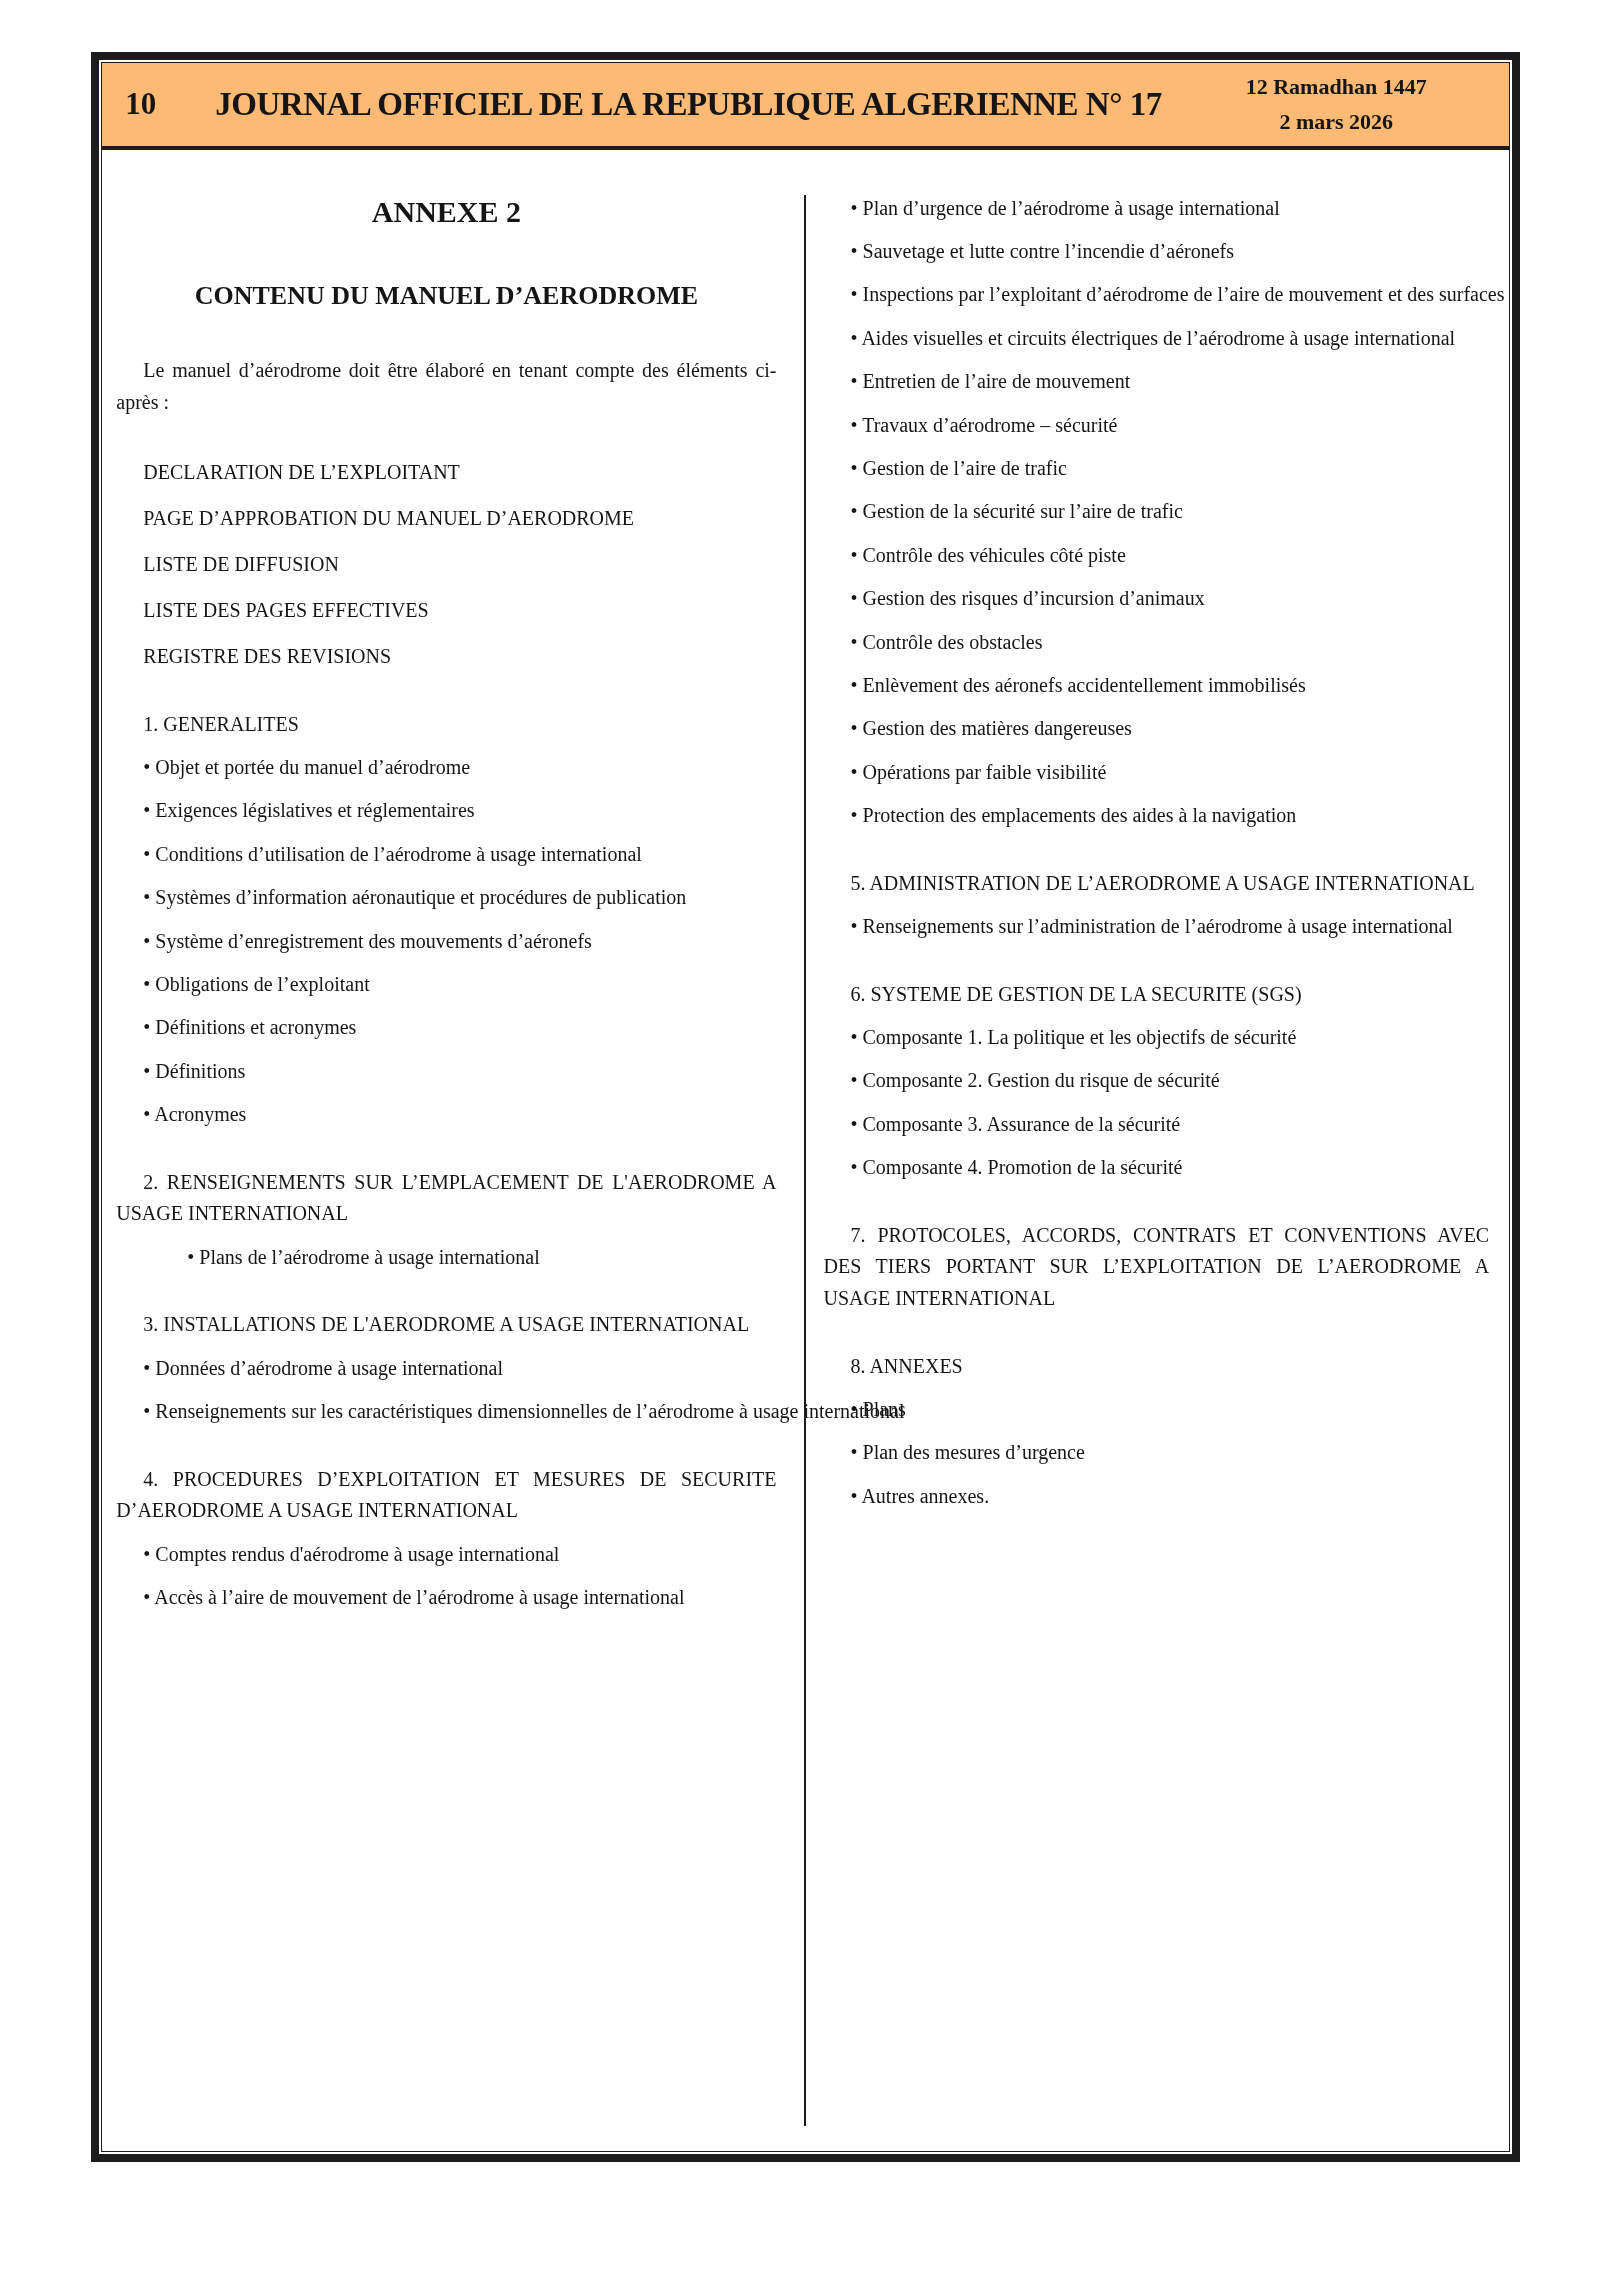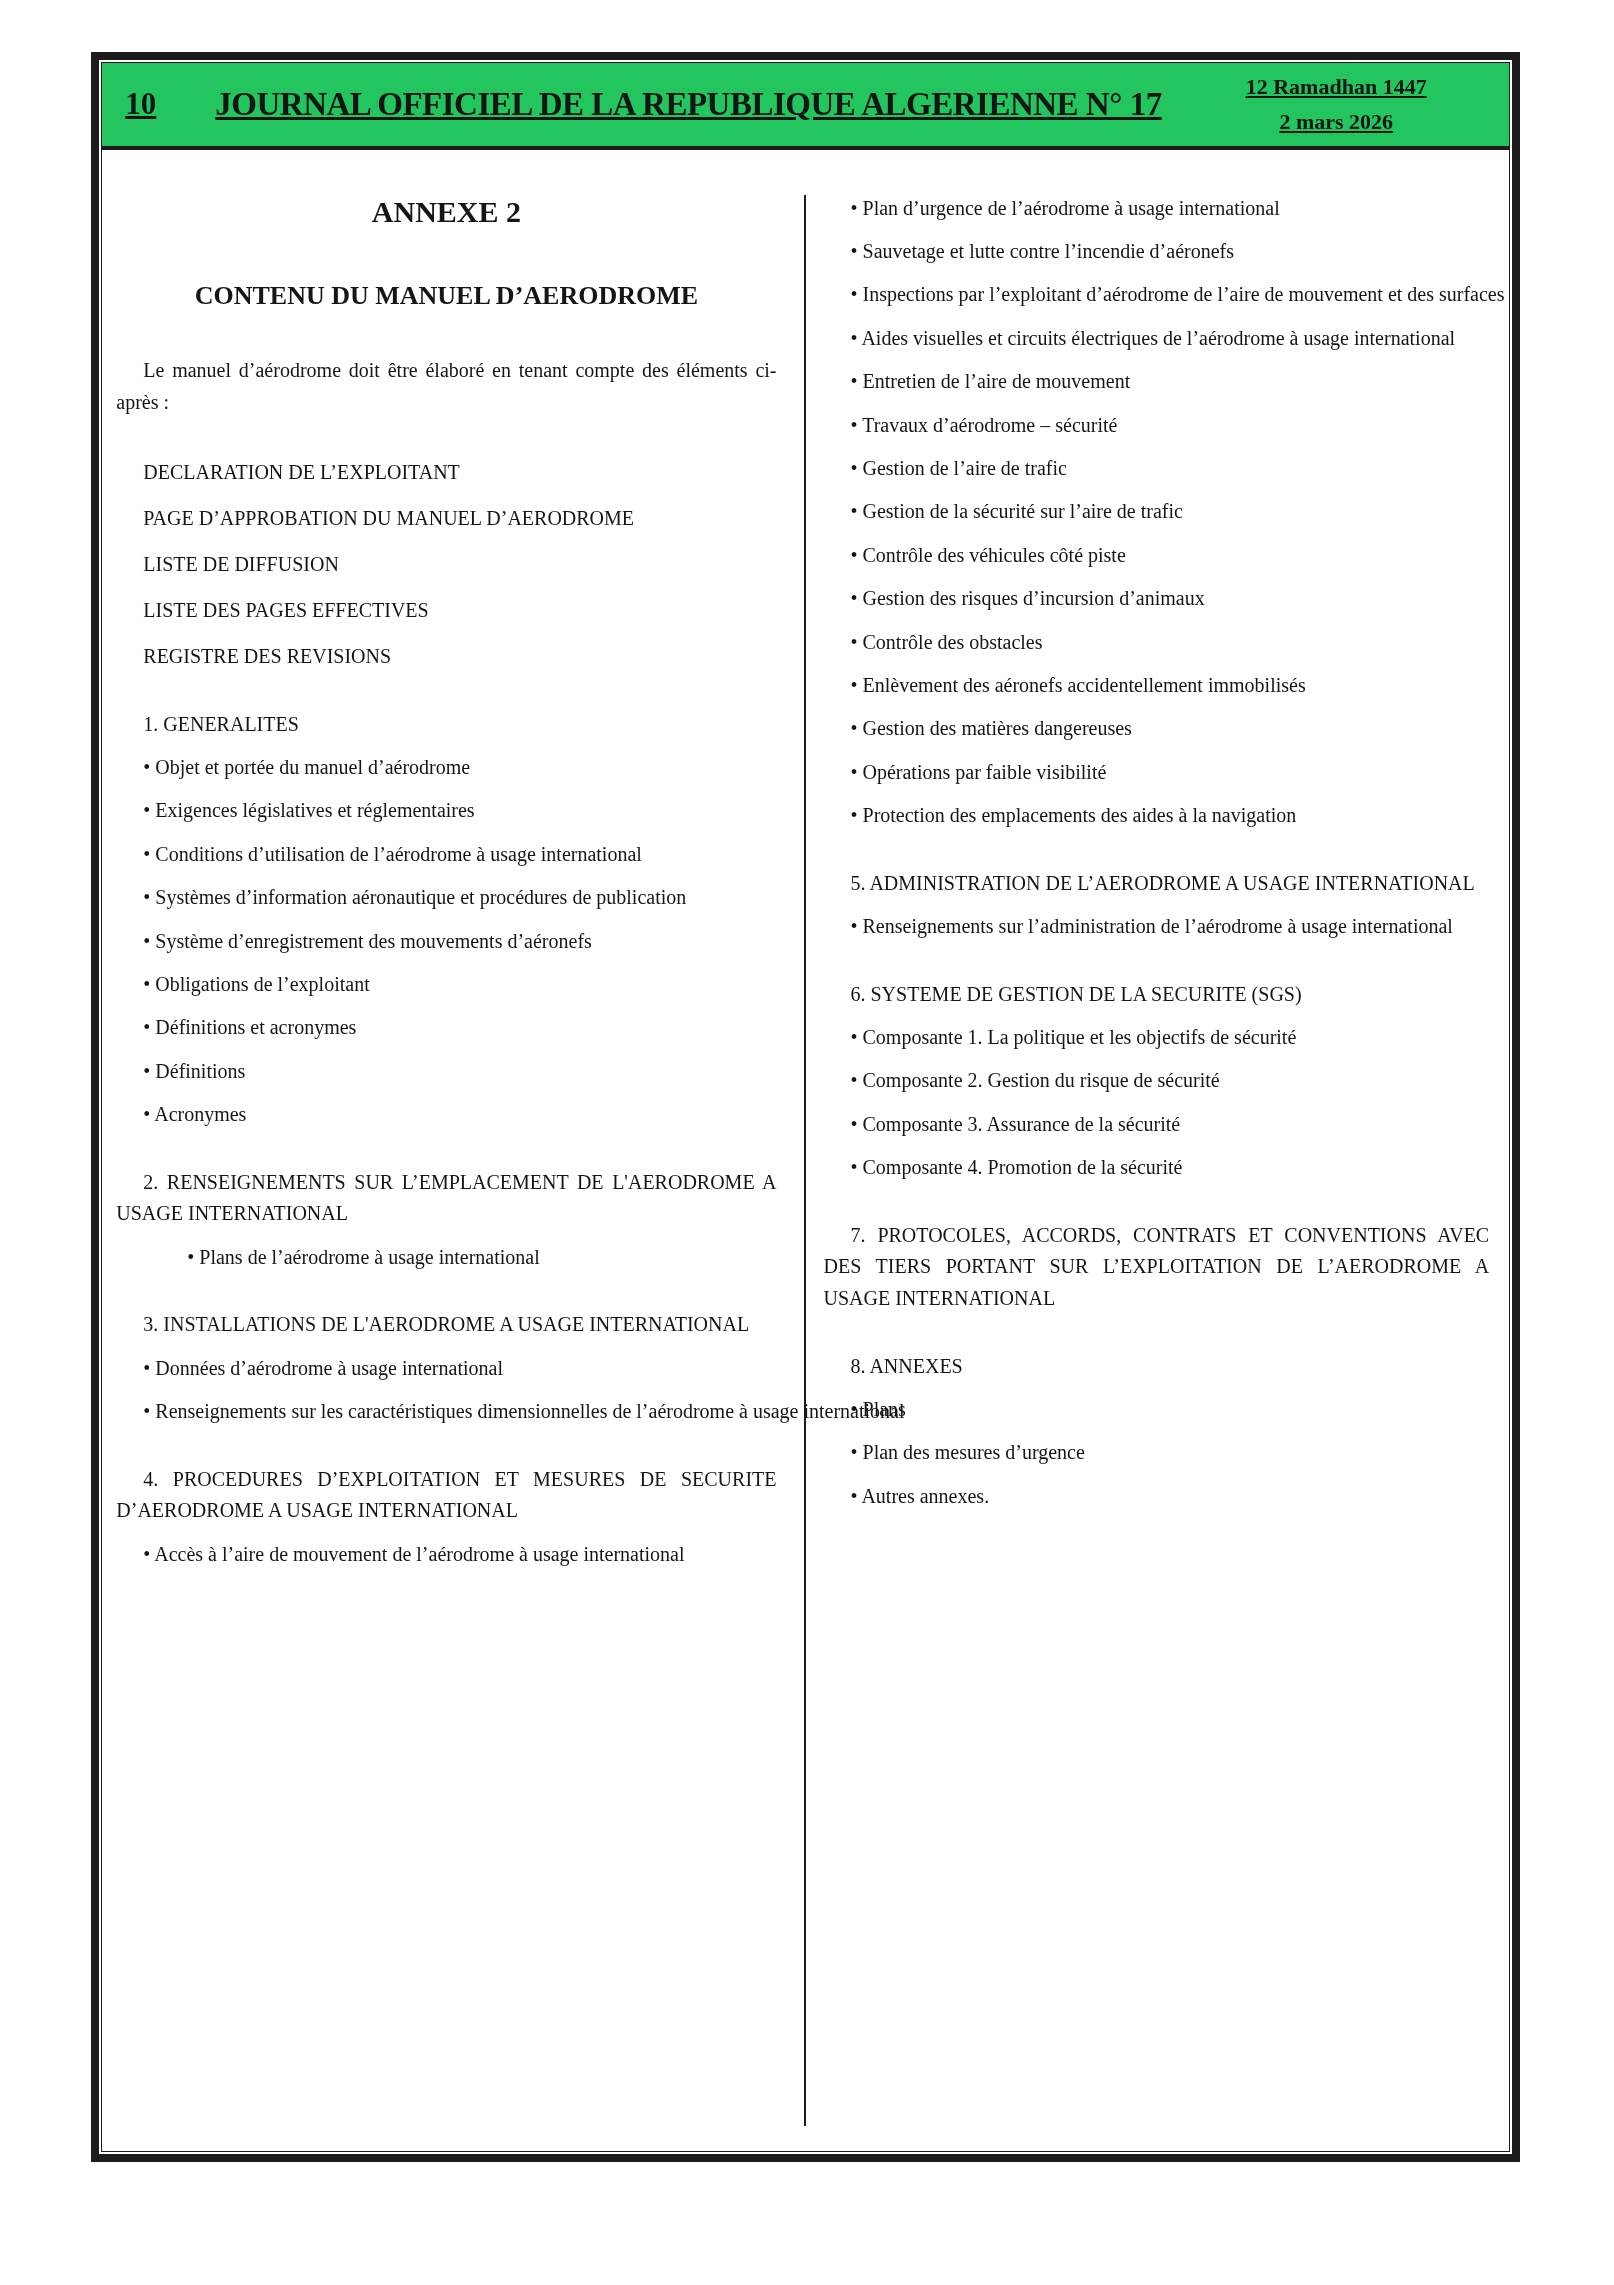--- a/index.html
+++ b/index.html
@@ -18,26 +18,25 @@
     border:8.1px solid #1c1c1c;
     box-sizing:border-box;
   }
   .frame-inner{
     position:absolute;inset:1.8px;
     border:1.8px solid #1c1c1c;
     display:flex;flex-direction:column;
   }
   .masthead{
     height:83px;flex:0 0 83px;
-    background:#22c55e;
+    background:#fdba74;
     border-bottom:4.5px solid #1c1c1c;
     display:flex;align-items:center;
     padding:0 23.5px;gap:16.3px;
     box-sizing:content-box;
-    text-decoration:underline;
   }
   .pagenum{font-size:31px;font-weight:700;width:65px;flex:0 0 auto;}
   .journal-title{
     flex:1;margin:4px;text-align:center;
     font-size:33px;font-weight:700;letter-spacing:-0.5px;
     white-space:nowrap;
   }
   .dates{
     flex:0 0 auto;width:299px;text-align:center;
     font-size:22px;font-weight:700;line-height:1.6;
@@ -112,20 +111,21 @@
             <p class="item bullet"><span class="bullet">• </span>Obligations de l’exploitant</p>
             <p class="item bullet"><span class="bullet">• </span>Définitions et acronymes</p>
             <p class="item bullet"><span class="bullet">• </span>Définitions</p>
             <p class="item bullet"><span class="bullet">• </span>Acronymes</p>
             <p class="item heading">2. RENSEIGNEMENTS SUR L’EMPLACEMENT  DE L'AERODROME A USAGE INTERNATIONAL</p>
             <p class="item bullet-indent"><span class="bullet">• </span>Plans de l’aérodrome à usage international</p>
             <p class="item heading">3. INSTALLATIONS DE L'AERODROME A USAGE INTERNATIONAL</p>
             <p class="item bullet"><span class="bullet">• </span>Données d’aérodrome à usage international</p>
             <p class="item bullet"><span class="bullet">• </span>Renseignements sur les caractéristiques dimensionnelles de l’aérodrome à usage international</p>
             <p class="item heading">4. PROCEDURES D’EXPLOITATION ET MESURES DE SECURITE D’AERODROME A USAGE INTERNATIONAL</p>
+            <p class="item bullet"><span class="bullet">• </span>Comptes rendus d'aérodrome à usage international</p>
             <p class="item bullet"><span class="bullet">• </span>Accès à l’aire de mouvement de l’aérodrome à usage international</p>
           </section>
         <section class="col col-right" id="col-right">
             <p class="item bullet"><span class="bullet">• </span>Plan d’urgence de l’aérodrome à usage international</p>
             <p class="item bullet"><span class="bullet">• </span>Sauvetage et lutte contre l’incendie d’aéronefs</p>
             <p class="item bullet"><span class="bullet">• </span>Inspections par l’exploitant d’aérodrome de l’aire de mouvement et des surfaces de limitation d’obstacle</p>
             <p class="item bullet"><span class="bullet">• </span>Aides visuelles et circuits électriques de l’aérodrome à usage international</p>
             <p class="item bullet"><span class="bullet">• </span>Entretien de l’aire de mouvement</p>
             <p class="item bullet"><span class="bullet">• </span>Travaux d’aérodrome – sécurité</p>
             <p class="item bullet"><span class="bullet">• </span>Gestion de l’aire de trafic</p>

